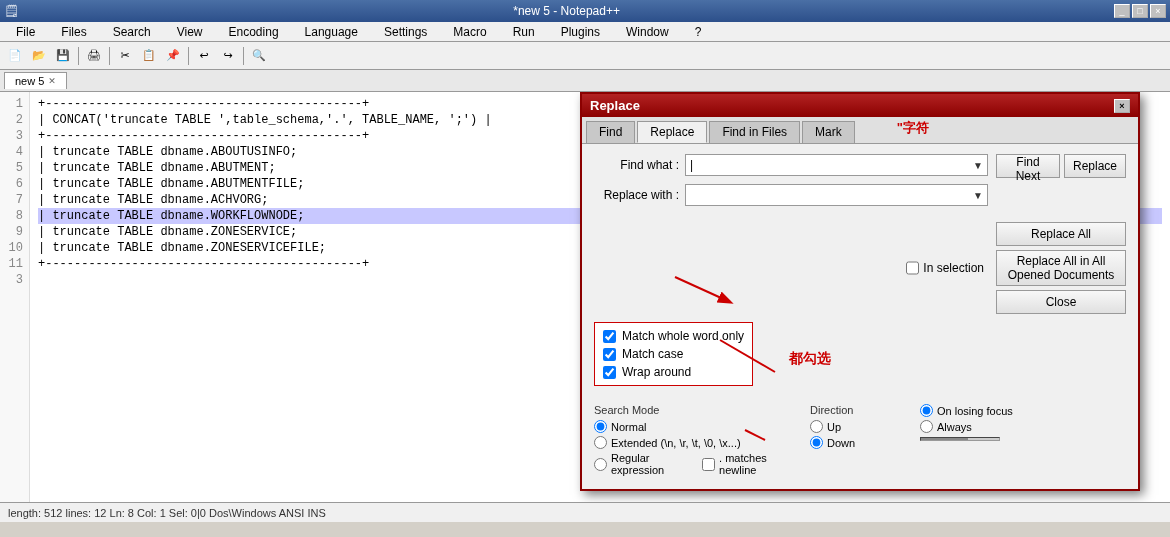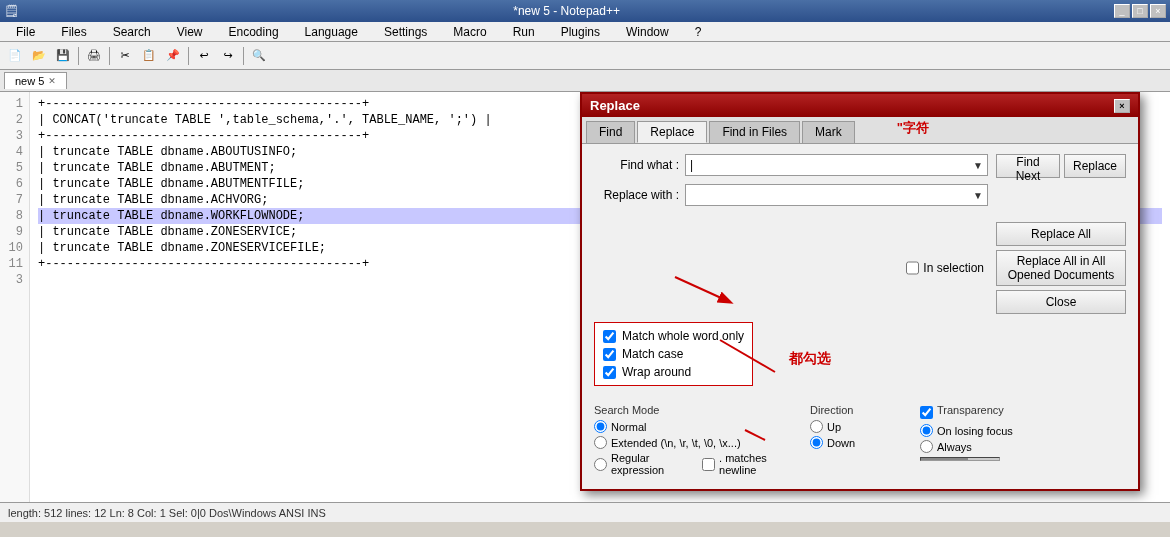--- a/index.html
+++ b/index.html
@@ -471,24 +471,20 @@
               <input type="radio" name="direction" style="">
               <label>Up</label>
             </div>
             <div class="radio-row">
               <input type="radio" name="direction" checked="" style="">
               <label>Down</label>
             </div>
           </div>
 
           <div class="transparency-col">
-            <div style="display:flex; align-items:center; gap:4px; margin-bottom:4px;">
-              <input type="checkbox" checked="" style="">
-              <span class="section-title">Transparency</span>
-            </div>
             <div class="radio-row">
               <input type="radio" name="transparency" checked="" style="">
               <label>On losing focus</label>
             </div>
             <div class="radio-row">
               <input type="radio" name="transparency" style="">
               <label>Always</label>
             </div>
             <div class="transparency-slider">
               <div style="width: 60%; height: 100%; background: #888;"></div>

